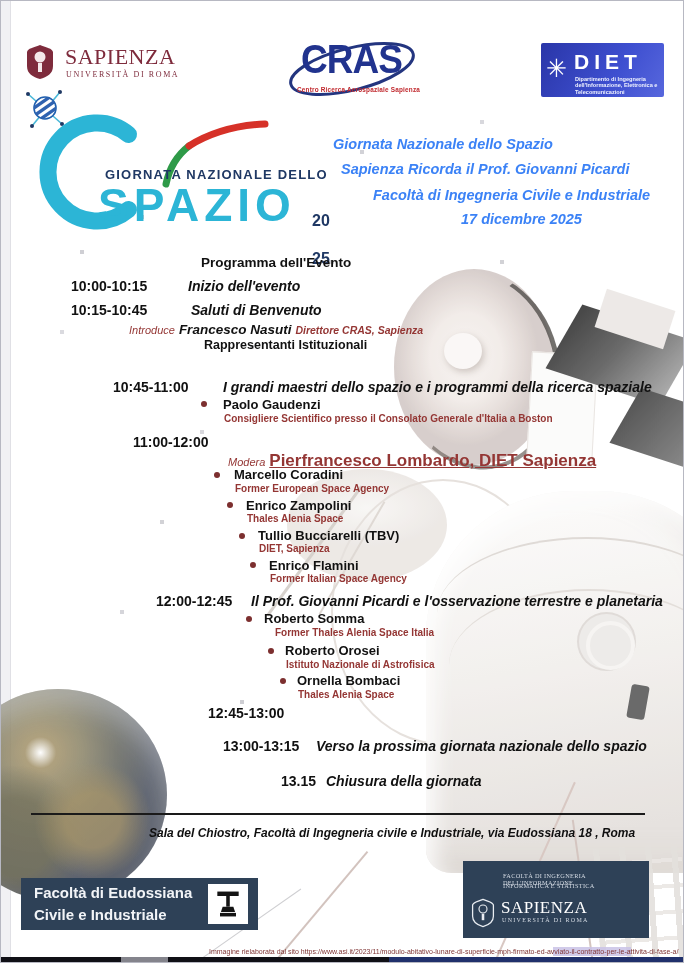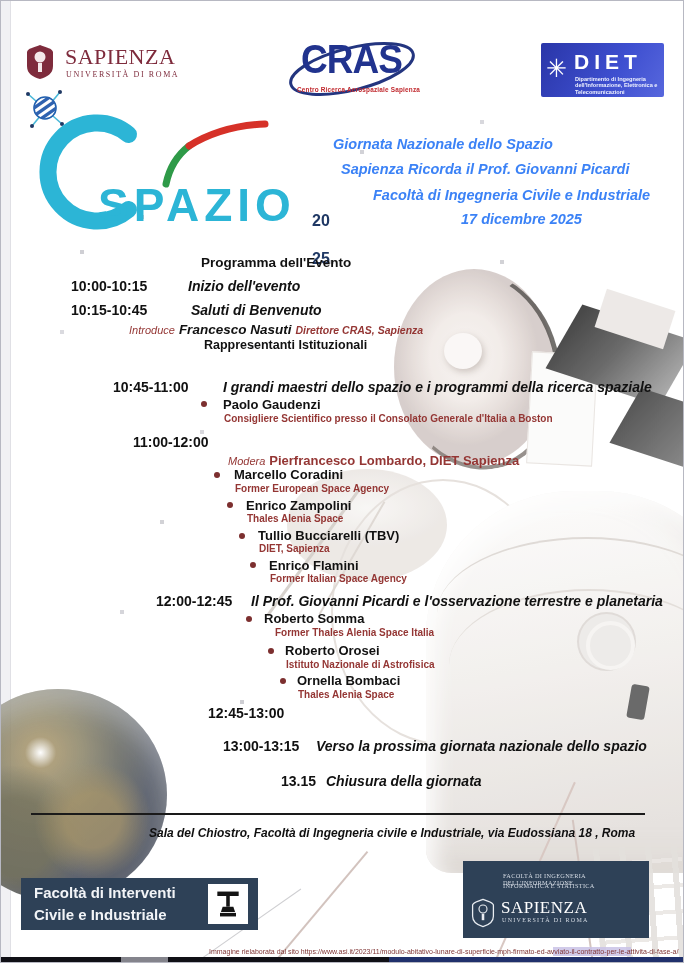--- a/index.html
+++ b/index.html
@@ -83,21 +83,21 @@
   .ptitle{font-size:14px; font-weight:bold; font-style:italic; color:#111;}
   .note{font-size:12.5px; font-weight:bold; color:#111;}
   .name{font-size:13px; font-weight:bold; color:#111;}
   .affil{font-size:10px; font-weight:bold; color:#943634;}
   .bullet{position:absolute; width:6px; height:6px; border-radius:50%; background:#7c2f2f;}
   .introline{position:absolute; white-space:nowrap; line-height:1;}
   .intro-pre{font-size:11px; font-style:italic; color:#943634; margin-right:4px;}
   .intro-name{font-size:13.5px; font-weight:bold; font-style:italic; color:#111; margin-right:4px;}
   .intro-suf{font-size:10.5px; font-style:italic; color:#943634; font-weight:bold;}
   .mod-pre{font-size:11px; font-style:italic; color:#943634; margin-right:4px;}
-  .mod-rest{font-size:13px; color:#943634; font-weight:bold;}
+  .mod-rest{font-size:17px; color:#943634; font-weight:bold;text-decoration:underline;}
   
   .hr{position:absolute; left:30px; top:812px; width:614px; height:2px; background:#1a1a1a;}
   .venue{left:148px; top:826px; font-size:12px; font-weight:bold; font-style:italic; color:#101010;}
   .fici-box{position:absolute; left:20px; top:877px; width:237px; height:52px; background:#2e4157; z-index:2;}
   .fici-l{position:absolute; left:13px; font-size:15px; font-weight:bold; color:#f2f4f7;}
   .fici-icon{position:absolute; right:10px; top:6px; width:40px; height:40px; background:#fff; display:flex; align-items:center; justify-content:center;}
   .fiiis-box{position:absolute; left:462px; top:860px; width:186px; height:77px; background:#2e4157; z-index:2;}
   .fiiis-l{position:absolute; left:40px; font-size:6.3px; color:#d5dbe4; letter-spacing:.3px; font-family:"Liberation Serif", serif;}
   .fiiis-sap{position:absolute; left:38px; top:37px; font-family:"Liberation Serif", serif; font-size:17px; color:#fff; letter-spacing:.5px;}
   .fiiis-sap-sub{position:absolute; left:39px; top:56px; font-family:"Liberation Serif", serif; font-size:6px; color:#d5dbe4; letter-spacing:1.3px;}
@@ -180,20 +180,21 @@
       <rect x="8" y="19.4" width="28" height="3.4" fill="#2f62b0"></rect>
       <rect x="8" y="25.8" width="28" height="3.4" fill="#2f62b0"></rect>
     </g>
   </svg>
 
   <svg class="abs z2" style="left:38px; top:112px;" width="302" height="133" viewBox="0 0 302 133">
     <path d="M89.5,21.5 A49,49 0 1 0 89.5,96.5" fill="none" stroke="#2cb5d6" stroke-width="17" stroke-linecap="round"></path>
     <path d="M127,71 Q132,47 150,33" fill="none" stroke="#2e9a48" stroke-width="7" stroke-linecap="round"></path>
     <path d="M150,33 Q182,13 226,11" fill="none" stroke="#d63128" stroke-width="7" stroke-linecap="round"></path>
   </svg>
+  <span class="t glogo-small z2">GIORNATA NAZIONALE DELLO</span>
   <span class="t glogo-big z2">SPAZIO</span>
   <div class="glogo-year z2">
     <div>20</div>
     <div>25</div>
   </div>
 
   <span class="t title-line z2" style="left:332px; top:136px;">Giornata Nazionale dello Spazio</span>
   <span class="t title-line z2" style="left:340px; top:161px;">Sapienza Ricorda il Prof. Giovanni Picardi</span>
   <span class="t title-line z2" style="left:372px; top:187px;">Facoltà di Ingegneria Civile e Industriale</span>
   <span class="t title-line z2" style="left:460px; top:211px;">17 dicembre 2025</span>
@@ -250,21 +251,21 @@
   <span class="t time z2" style="left:222px; top:738px;">13:00-13:15</span>
   <span class="t ptitle z2" style="left:315px; top:738px;text-align:right;">Verso la prossima giornata nazionale dello spazio</span>
 
   <span class="t time z2" style="left:280px; top:773px;">13.15</span>
   <span class="t ptitle z2" style="left:325px; top:773px;">Chiusura della giornata</span>
 
   <div class="hr z2"></div>
   <span class="t venue z2">Sala del Chiostro, Facoltà di Ingegneria civile e Industriale, via Eudossiana 18 , Roma</span>
 
   <div class="fici-box">
-    <span class="fici-l" style="top:6px;">Facoltà di Interventi</span>
+    <span class="fici-l" style="top:6px;">Facoltà di Eudossiana</span>
     <span class="fici-l" style="top:28px;">Civile e Industriale</span>
     <div class="fici-icon">
       <svg width="32" height="32" viewBox="0 0 36 36">
         <rect x="6" y="4" width="24" height="5" fill="#141414"></rect>
         <rect x="16" y="9" width="4" height="12" fill="#141414"></rect>
         <path d="M12 21 h12 l2 6 h-16 z" fill="#141414"></path>
         <rect x="9" y="28" width="18" height="4" fill="#141414"></rect>
       </svg>
     </div>
   </div>

